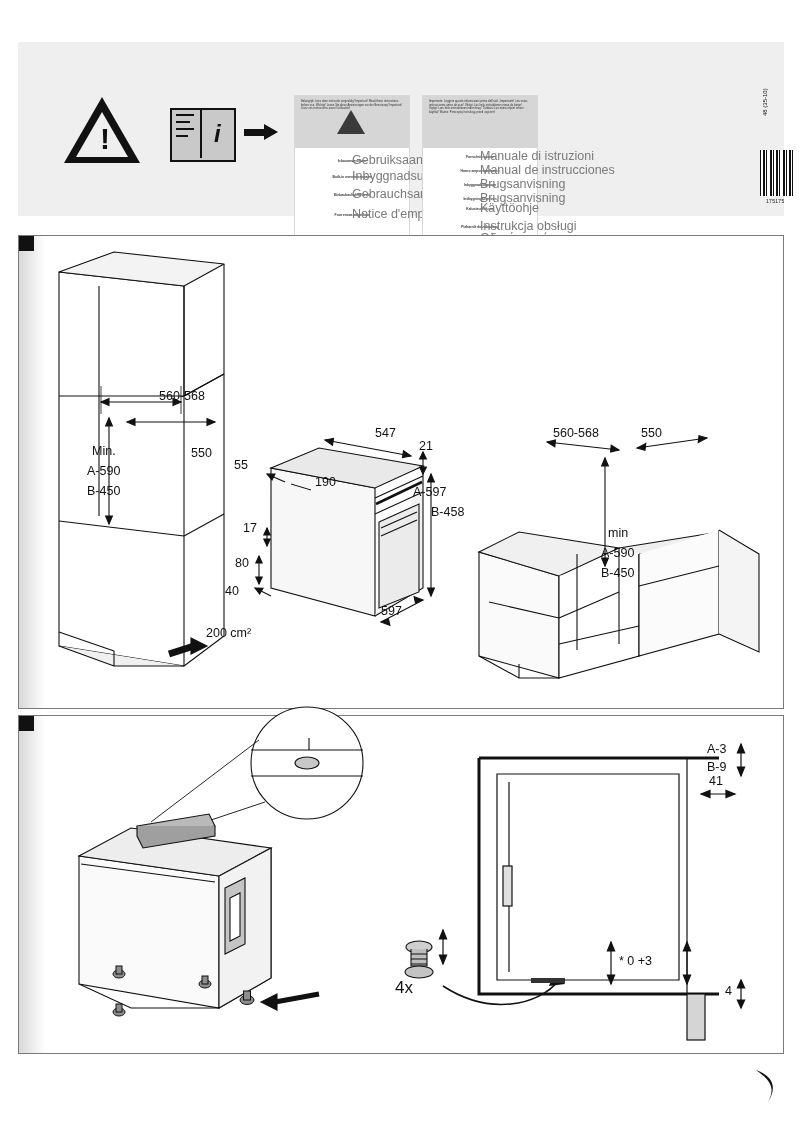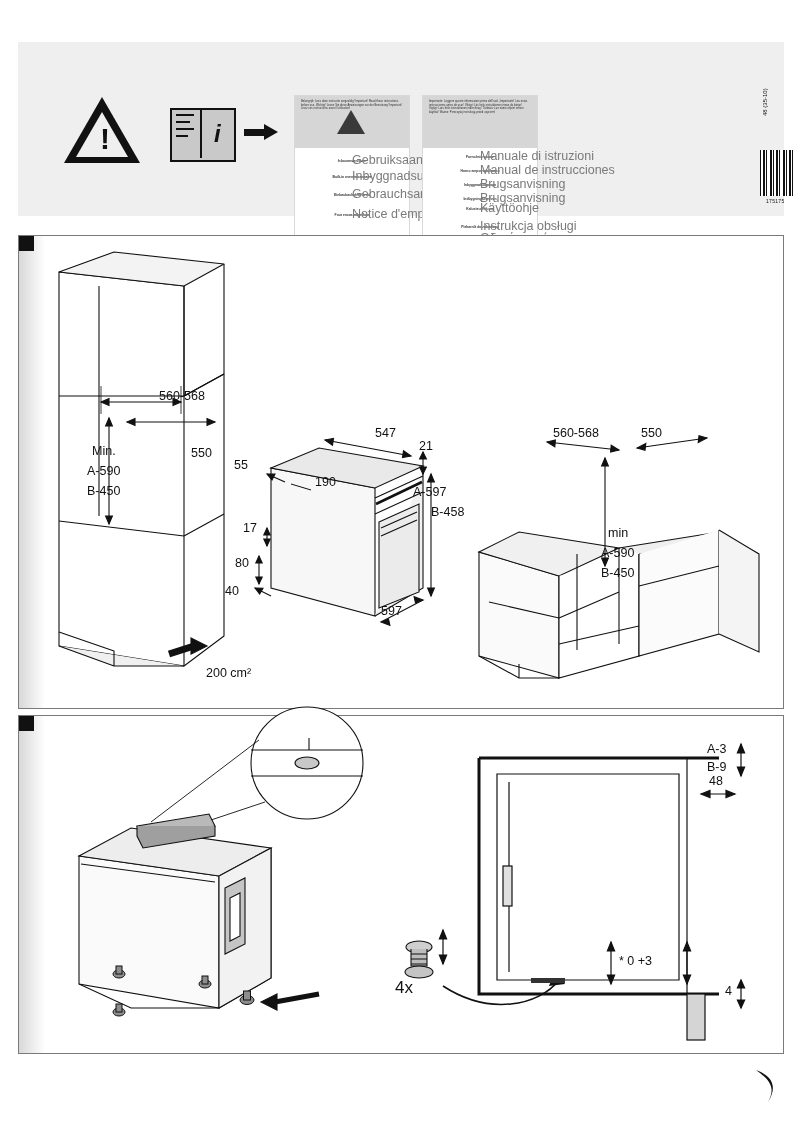--- a/index.html
+++ b/index.html
@@ -450,21 +450,21 @@
         <path d="M586 222 l-3.4 8 h6.8 z"></path>
         <path d="M586 330 l-3.4 -8 h6.8 z"></path>
       </g>
     </svg>
 
     <div class="lbl" style="left:140px; top:153px;">560-568</div>
     <div class="lbl" style="left:172px; top:210px;">550</div>
     <div class="lbl" style="left:73px; top:208px;text-align:right;">Min.</div>
     <div class="lbl" style="left:68px; top:228px;">A-590</div>
     <div class="lbl" style="left:68px; top:248px;">B-450</div>
-    <div class="lbl" style="left:187px; top:430px;">200 cm²</div>
+    <div class="lbl" style="left:187px; top:390px;">200 cm²</div>
 
     <div class="lbl" style="left:356px; top:190px;">547</div>
     <div class="lbl" style="left:400px; top:203px;">21</div>
     <div class="lbl" style="left:215px; top:222px;">55</div>
     <div class="lbl" style="left:296px; top:239px;">190</div>
     <div class="lbl" style="left:394px; top:249px;">A-597</div>
     <div class="lbl" style="left:412px; top:269px;">B-458</div>
     <div class="lbl" style="left:362px; top:336px;margin-top:32px;">597</div>
     <div class="lbl" style="left:224px; top:285px;">17</div>
     <div class="lbl" style="left:216px; top:320px;">80</div>
@@ -574,21 +574,21 @@
         <path d="M722 264 L722 292"></path>
         <path d="M722 264 l-3.6 8 h7.2 z"></path>
         <path d="M722 292 l-3.6 -8 h7.2 z"></path>
       </g>
     </svg>
 
     <div class="lbl bg" style="left:376px; top:262px;">4x</div>
     <div class="lbl" style="left:688px; top:26px;">A-3</div>
     <div class="lbl" style="left:688px; top:44px;"></div>
     <div class="lbl" style="left:688px; top:44px;">B-9</div>
-    <div class="lbl" style="left:690px; top:58px;">48</div>
+    <div class="lbl" style="left:690px; top:58px;">41</div>
     <div class="lbl" style="left:600px; top:238px;">* 0 +3</div>
     <div class="lbl" style="left:706px; top:268px;">4</div>
   </div>
 
   <svg class="swoosh" viewBox="0 0 26 36">
     <path d="M2 2 C 18 8, 24 18, 14 34 C 22 20, 16 12, 2 2 Z" fill="#111"></path>
   </svg>
 
 </div>
 

